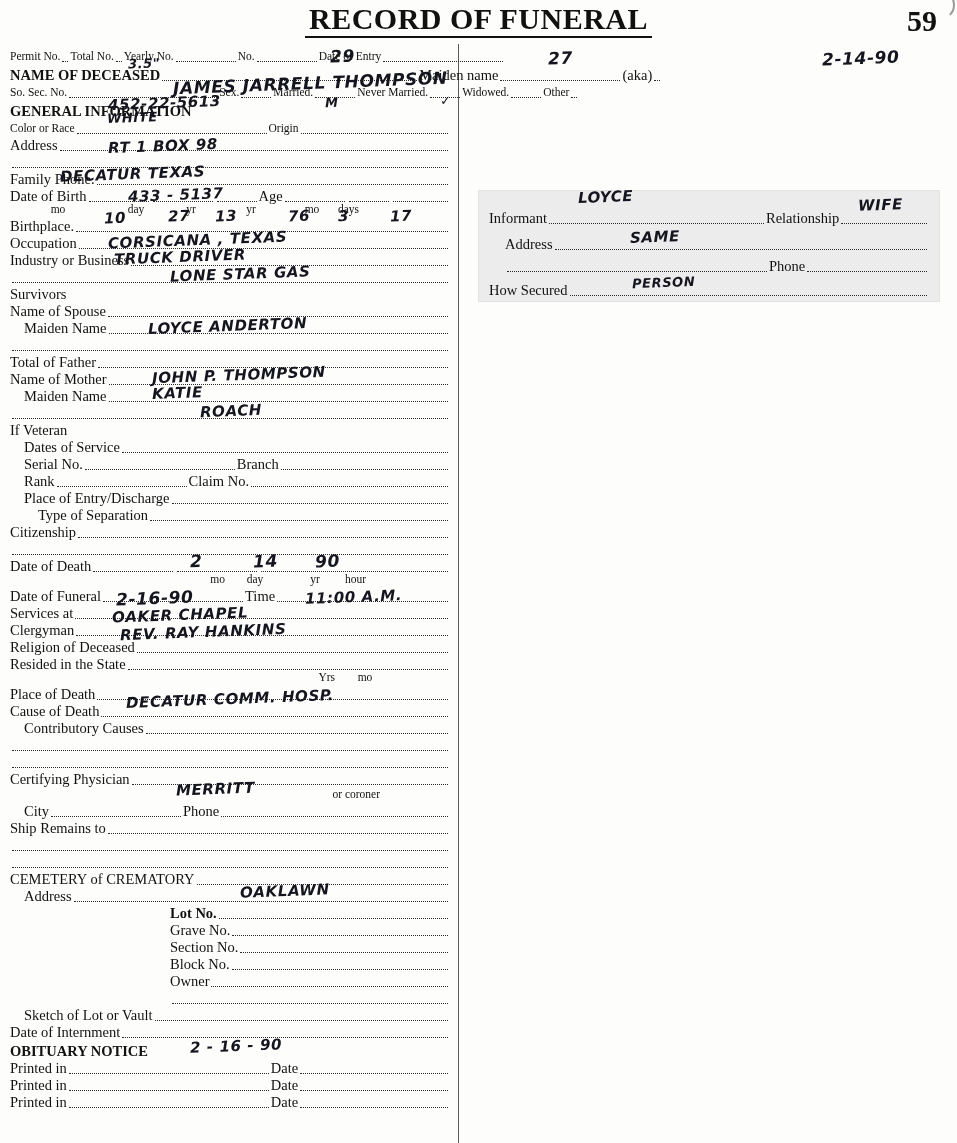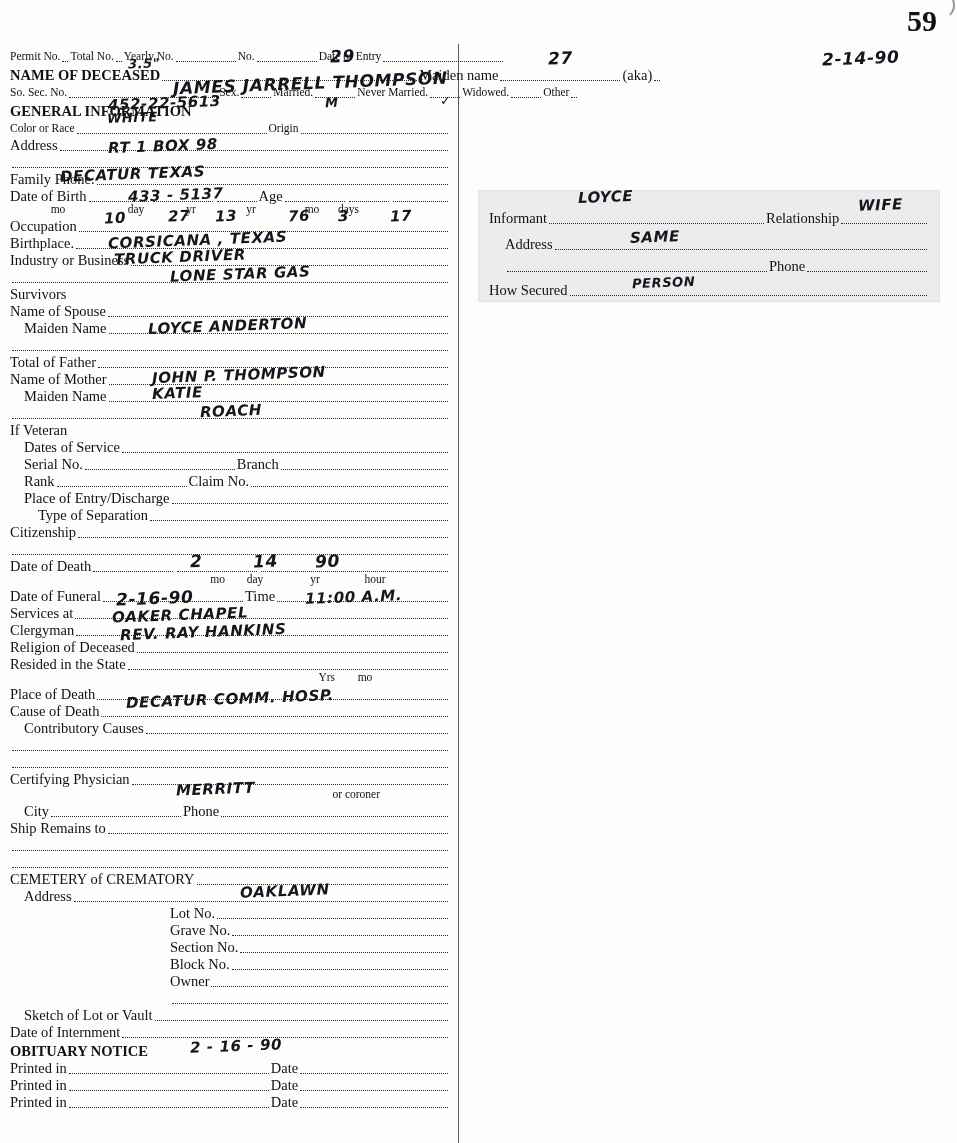--- a/index.html
+++ b/index.html
@@ -135,20 +135,21 @@
   }
   .informant-box .dots {
     border-bottom: 1.5px dotted #2a2a2a;
   }
 </style>
 </head>
 <body>
 
 <div class="page">
 
+  <div class="doc-title"><span>RECORD OF FUNERAL</span></div>
   <div class="page-number">59</div>
   <div class="corner-mark"></div>
 
   <div class="divider"></div>
 
   <div class="form">
 
     <div class="row" style="font-size:11.5px;">
       <span class="lbl small">Permit No.</span>
       <span class="dots"></span>
@@ -223,26 +224,26 @@
     <div class="row" style="height:13px;">
       <span class="lbl small" style="width:96px;text-align:center;">mo</span>
       <span class="lbl small" style="width:60px;text-align:center;">day</span>
       <span class="lbl small" style="width:50px;text-align:center;">yr</span>
       <span class="lbl small" style="width:70px;text-align:center;">yr</span>
       <span class="lbl small" style="width:52px;text-align:center;">mo</span>
       <span class="lbl small" style="width:60px;text-align:left;">days</span>
     </div>
 
     <div class="row">
+      <span class="lbl">Birthplace.</span>
+      <span class="dots"></span>
+    </div>
+
+    <div class="row">
       <span class="lbl">Occupation</span>
-      <span class="dots"></span>
-    </div>
-
-    <div class="row">
-      <span class="lbl">Birthplace.</span>
       <span class="dots"></span>
     </div>
 
     <div class="row">
       <span class="lbl">Industry or Business</span>
       <span class="dots"></span>
     </div>
     <div class="row">
       <span class="dots"></span>
     </div>
@@ -315,21 +316,21 @@
     <div class="row">
       <span class="lbl">Date of Death</span>
       <span class="dots fixed80"></span>
       <span class="dots fixed80"></span>
       <span class="dots"></span>
     </div>
     <div class="row" style="height:13px;">
       <span class="lbl small" style="width:215px;text-align:right;">mo</span>
       <span class="lbl small" style="width:60px;text-align:center;">day</span>
       <span class="lbl small" style="width:60px;text-align:center;">yr</span>
-      <span class="lbl small" style="width:60px;text-align:center;">hour</span>
+      <span class="lbl small" style="width:60px;">hour</span>
     </div>
 
     <div class="row">
       <span class="lbl">Date of Funeral</span>
       <span class="dots" style="flex:0 0 140px;"></span>
       <span class="lbl">Time</span>
       <span class="dots"></span>
     </div>
     <div class="row">
       <span class="lbl">Services at</span>
@@ -394,21 +395,21 @@
     </div>
 
     <div class="row">
       <span class="lbl">CEMETERY of CREMATORY</span>
       <span class="dots"></span>
     </div>
     <div class="row indent1">
       <span class="lbl">Address</span>
       <span class="dots"></span>
     </div>
-    <div class="row" style="padding-left:160px;">
+    <div class="row" style="padding-left:160px;font-weight:bold;">
       <span class="lbl">Lot No.</span>
       <span class="dots"></span>
     </div>
     <div class="row" style="padding-left:160px;">
       <span class="lbl">Grave No.</span>
       <span class="dots"></span>
     </div>
     <div class="row" style="padding-left:160px;">
       <span class="lbl">Section No.</span>
       <span class="dots"></span>

